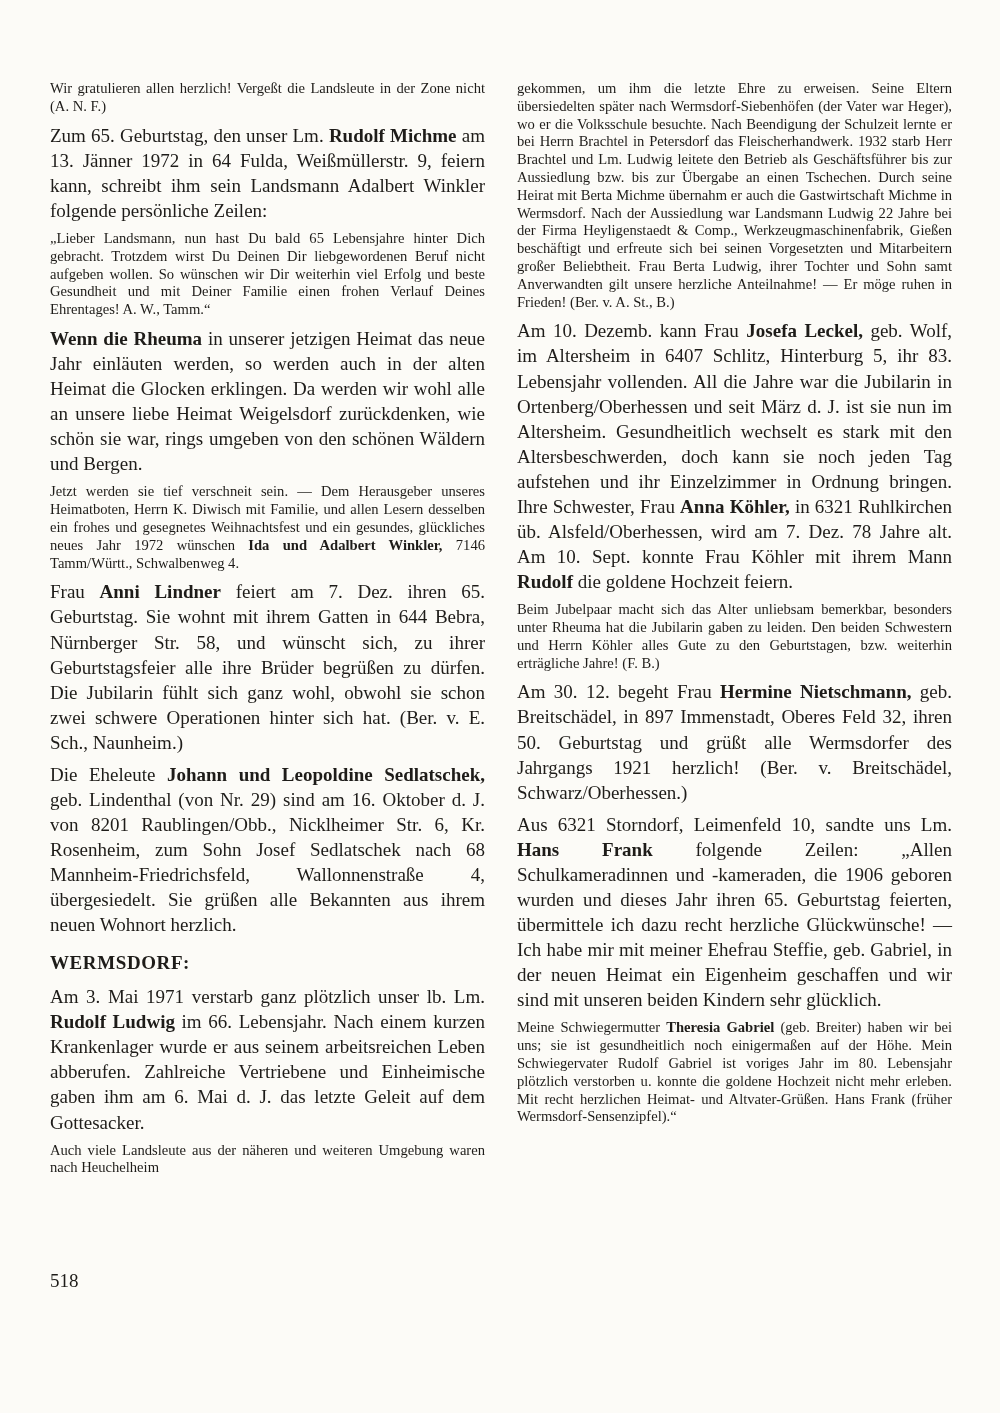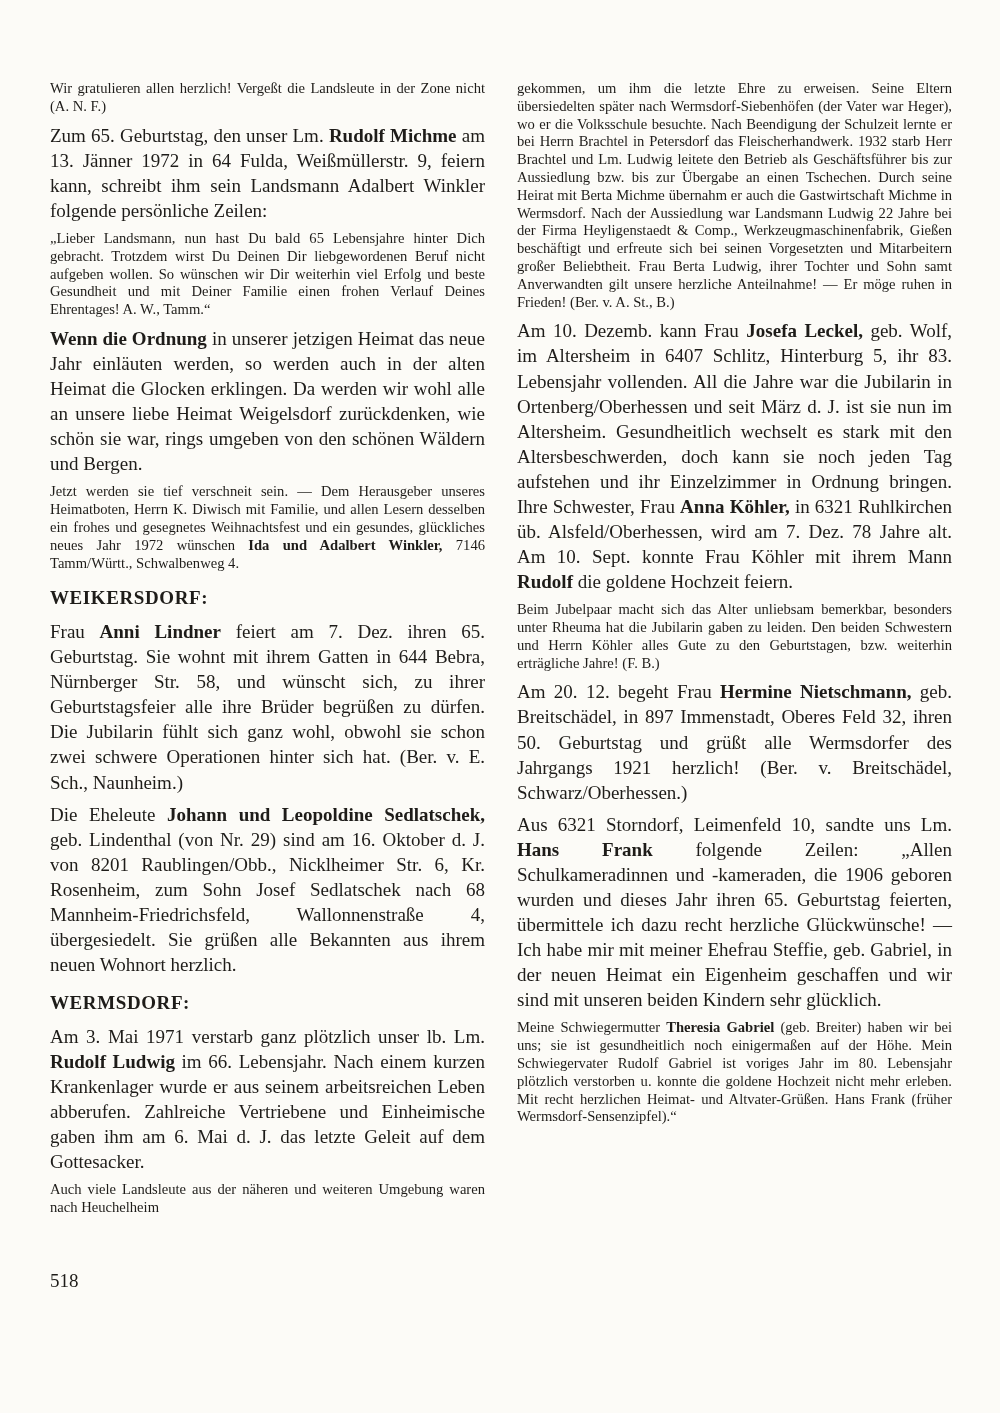--- a/index.html
+++ b/index.html
@@ -64,32 +64,31 @@
 </style>
 </head>
 <body>
 
 <div class="page">
   <div class="columns">
     <div class="column">
         <p class="block small"><span>Wir gratulieren allen herzlich! Vergeßt die Landsleute in der Zone nicht (A. N. F.)</span></p>
         <p class="block paragraph"><span>Zum 65. Geburtstag, den unser Lm. </span><span class="b">Rudolf Michme</span><span> am 13. Jänner 1972 in 64 Fulda, Weißmüllerstr. 9, feiern kann, schreibt ihm sein Landsmann Adalbert Winkler folgende persönliche Zeilen:</span></p>
         <p class="block small"><span>„Lieber Landsmann, nun hast Du bald 65 Lebensjahre hinter Dich gebracht. Trotzdem wirst Du Deinen Dir liebgewordenen Beruf nicht aufgeben wollen. So wünschen wir Dir weiterhin viel Erfolg und beste Gesundheit und mit Deiner Familie einen frohen Verlauf Deines Ehrentages! A. W., Tamm.“</span></p>
-        <p class="block paragraph"><span class="b">Wenn die Ordnung</span><span> in unserer jetzigen Heimat das neue Jahr einläuten werden, so werden auch in der alten Heimat die Glocken erklingen. Da werden wir wohl alle an unsere liebe Heimat Weigelsdorf zurückdenken, wie schön sie war, rings umgeben von den schönen Wäldern und Bergen.</span></p>
+        <p class="block paragraph"><span class="b">Wenn die Rheuma</span><span> in unserer jetzigen Heimat das neue Jahr einläuten werden, so werden auch in der alten Heimat die Glocken erklingen. Da werden wir wohl alle an unsere liebe Heimat Weigelsdorf zurückdenken, wie schön sie war, rings umgeben von den schönen Wäldern und Bergen.</span></p>
         <p class="block small"><span>Jetzt werden sie tief verschneit sein. — Dem Herausgeber unseres Heimatboten, Herrn K. Diwisch mit Familie, und allen Lesern desselben ein frohes und gesegnetes Weihnachtsfest und ein gesundes, glückliches neues Jahr 1972 wünschen </span><span class="b">Ida und Adalbert Winkler,</span><span> 7146 Tamm/Württ., Schwalbenweg 4.</span></p>
-        <h2 class="block heading"><span class="b">WEIKERSDORF:</span></h2>
         <p class="block paragraph"><span>Frau </span><span class="b">Anni Lindner</span><span> feiert am 7. Dez. ihren 65. Geburtstag. Sie wohnt mit ihrem Gatten in 644 Bebra, Nürnberger Str. 58, und wünscht sich, zu ihrer Geburtstagsfeier alle ihre Brüder begrüßen zu dürfen. Die Jubilarin fühlt sich ganz wohl, obwohl sie schon zwei schwere Operationen hinter sich hat. (Ber. v. E. Sch., Naunheim.)</span></p>
         <p class="block paragraph"><span>Die Eheleute </span><span class="b">Johann und Leopoldine Sedlatschek,</span><span> geb. Lindenthal (von Nr. 29) sind am 16. Oktober d. J. von 8201 Raublingen/Obb., Nicklheimer Str. 6, Kr. Rosenheim, zum Sohn Josef Sedlatschek nach 68 Mannheim-Friedrichsfeld, Wallonnenstraße 4, übergesiedelt. Sie grüßen alle Bekannten aus ihrem neuen Wohnort herzlich.</span></p>
         <h2 class="block heading"><span class="b">WERMSDORF:</span></h2>
         <p class="block paragraph"><span>Am 3. Mai 1971 verstarb ganz plötzlich unser lb. Lm. </span><span class="b">Rudolf Ludwig</span><span> im 66. Lebensjahr. Nach einem kurzen Krankenlager wurde er aus seinem arbeitsreichen Leben abberufen. Zahlreiche Vertriebene und Einheimische gaben ihm am 6. Mai d. J. das letzte Geleit auf dem Gottesacker.</span></p>
         <p class="block small"><span>Auch viele Landsleute aus der näheren und weiteren Umgebung waren nach Heuchelheim</span></p>
       </div>
     <div class="column">
         <p class="block small"><span>gekommen, um ihm die letzte Ehre zu erweisen. Seine Eltern übersiedelten später nach Wermsdorf-Siebenhöfen (der Vater war Heger), wo er die Volksschule besuchte. Nach Beendigung der Schulzeit lernte er bei Herrn Brachtel in Petersdorf das Fleischerhandwerk. 1932 starb Herr Brachtel und Lm. Ludwig leitete den Betrieb als Geschäftsführer bis zur Aussiedlung bzw. bis zur Übergabe an einen Tschechen. Durch seine Heirat mit Berta Michme übernahm er auch die Gastwirtschaft Michme in Wermsdorf. Nach der Aussiedlung war Landsmann Ludwig 22 Jahre bei der Firma Heyligenstaedt &amp; Comp., Werkzeugmaschinenfabrik, Gießen beschäftigt und erfreute sich bei seinen Vorgesetzten und Mitarbeitern großer Beliebtheit. Frau Berta Ludwig, ihrer Tochter und Sohn samt Anverwandten gilt unsere herzliche Anteilnahme! — Er möge ruhen in Frieden! (Ber. v. A. St., B.)</span></p>
         <p class="block paragraph"><span>Am 10. Dezemb. kann Frau </span><span class="b">Josefa Leckel,</span><span> geb. Wolf, im Altersheim in 6407 Schlitz, Hinterburg 5, ihr 83. Lebensjahr vollenden. All die Jahre war die Jubilarin in Ortenberg/Oberhessen und seit März d. J. ist sie nun im Altersheim. Gesundheitlich wechselt es stark mit den Altersbeschwerden, doch kann sie noch jeden Tag aufstehen und ihr Einzelzimmer in Ordnung bringen. Ihre Schwester, Frau </span><span class="b">Anna Köhler,</span><span> in 6321 Ruhlkirchen üb. Alsfeld/Oberhessen, wird am 7. Dez. 78 Jahre alt. Am 10. Sept. konnte Frau Köhler mit ihrem Mann </span><span class="b">Rudolf</span><span> die goldene Hochzeit feiern.</span></p>
         <p class="block small"><span>Beim Jubelpaar macht sich das Alter unliebsam bemerkbar, besonders unter Rheuma hat die Jubilarin gaben zu leiden. Den beiden Schwestern und Herrn Köhler alles Gute zu den Geburtstagen, bzw. weiterhin erträgliche Jahre! (F. B.)</span></p>
-        <p class="block paragraph"><span>Am 20. 12. begeht Frau </span><span class="b">Hermine Nietschmann,</span><span> geb. Breitschädel, in 897 Immenstadt, Oberes Feld 32, ihren 50. Geburtstag und grüßt alle Wermsdorfer des Jahrgangs 1921 herzlich! (Ber. v. Breitschädel, Schwarz/Oberhessen.)</span></p>
+        <p class="block paragraph"><span>Am 30. 12. begeht Frau </span><span class="b">Hermine Nietschmann,</span><span> geb. Breitschädel, in 897 Immenstadt, Oberes Feld 32, ihren 50. Geburtstag und grüßt alle Wermsdorfer des Jahrgangs 1921 herzlich! (Ber. v. Breitschädel, Schwarz/Oberhessen.)</span></p>
         <p class="block paragraph"><span>Aus 6321 Storndorf, Leimenfeld 10, sandte uns Lm. </span><span class="b">Hans Frank</span><span> folgende Zeilen: „Allen Schulkameradinnen und -kameraden, die 1906 geboren wurden und dieses Jahr ihren 65. Geburtstag feierten, übermittele ich dazu recht herzliche Glückwünsche! — Ich habe mir mit meiner Ehefrau Steffie, geb. Gabriel, in der neuen Heimat ein Eigenheim geschaffen und wir sind mit unseren beiden Kindern sehr glücklich.</span></p>
         <p class="block small"><span>Meine Schwiegermutter </span><span class="b">Theresia Gabriel</span><span> (geb. Breiter) haben wir bei uns; sie ist gesundheitlich noch einigermaßen auf der Höhe. Mein Schwiegervater Rudolf Gabriel ist voriges Jahr im 80. Lebensjahr plötzlich verstorben u. konnte die goldene Hochzeit nicht mehr erleben. Mit recht herzlichen Heimat- und Altvater-Grüßen. Hans Frank (früher Wermsdorf-Sensenzipfel).“</span></p>
       </div>
   </div>
   <div class="page-number">518</div>
 </div>
 
 </body></html>

